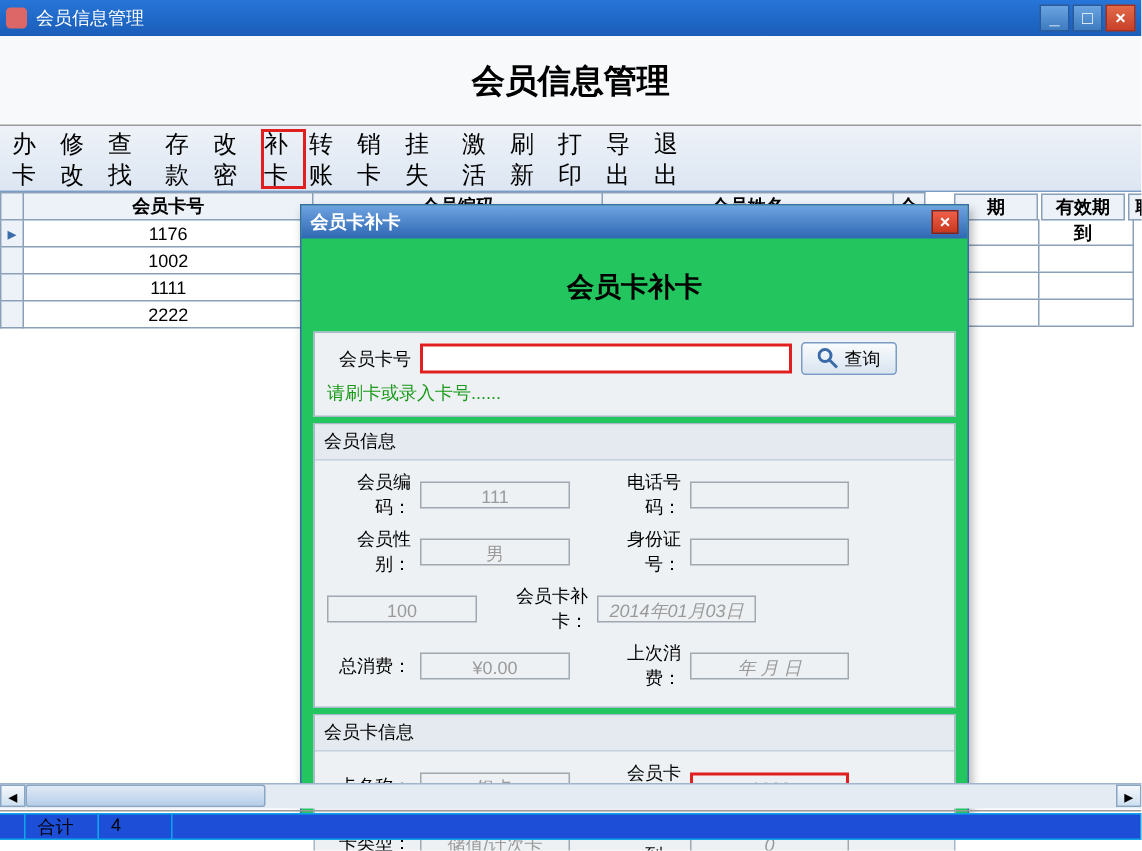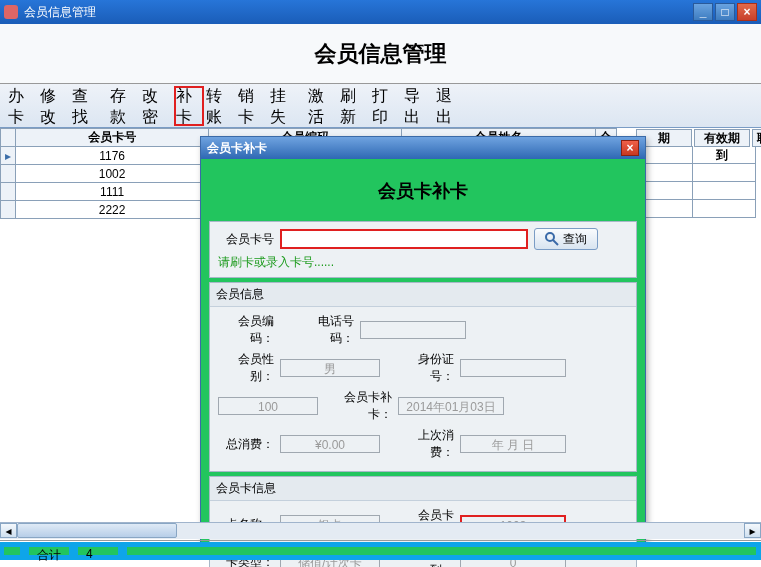--- a/index.html
+++ b/index.html
@@ -27,21 +27,21 @@
 
 .grid-wrap { position: relative; }
 .grid { border-collapse: collapse; width: 620px; }
 .grid th, .grid td { border: 1px solid #8aa0b8; height: 18px; padding: 0 4px; text-align: center; background: #fff; }
 .grid th { background: #edf2f8; }
 .grid td.rowhead { width: 14px; background: #edf2f8; }
 .grid .arrow { color: #3b6da8; }
 
 
 .footer { position: absolute; left: 0; top: 540px; height: 20px; width: 761px; display: flex; align-items: center; border-top: 1px solid #999; }
-.footer .cell { border: 5px solid #0ea5e9; height: 18px; background: #22c55e; padding: 0 8px; margin-left: -1px; width: 50px; }
+.footer .cell { border: 1px solid #0ea5e9; height: 18px; background: #1d4ed8; padding: 0 8px; margin-left: -1px; width: 50px; }
 .scrollbar { position: absolute; left:0; top:522px; width:761px; height:17px; background:#e4ebf3; border-top:1px solid #a0b4cc; display:flex; }
 .scrollbar .ar { width:17px; height:15px; background:linear-gradient(#f4f8fc,#cfe0f0); border:1px solid #89a6c4; display:flex; align-items:center; justify-content:center;}
 .scrollbar .track { flex:1; }
 .scrollbar .thumb { width:160px; height:15px; background:linear-gradient(#dfeaf6,#b7cee8); border:1px solid #89a6c4; border-radius:2px;}
 
 
 .dialog { position: absolute; left: 200px; top: 136px; width: 446px; height: 412px; background: #22c55e; border: 1px solid #3a6aa8; box-shadow: 2px 3px 6px rgba(0,0,0,.3); }
 .dialog .dlg-title { height: 22px; background: linear-gradient(#6fa3e0,#2e68b3); color: #fff; display: flex; align-items: center; padding: 0 6px; }
 .dialog .dlg-title .t { flex: 1; font-weight: bold; }
 .dialog .dlg-title .close { width: 18px; height: 16px; background: linear-gradient(#f06048,#c83820); border: 1px solid #8a2010; display: flex; align-items: center; justify-content: center; color: #fff; font-weight: bold; }
@@ -51,21 +51,21 @@
 .group { border: 1px solid #a8b8c8; margin-bottom: 4px; background: #edf1f4; }
 .group .gtitle { padding: 3px 6px; border-bottom: 1px solid #c4d0dc; background: #e4eaef; }
 .group .gbody { padding: 6px 8px; }
 
 .row { display: flex; align-items: center; margin-bottom: 4px; }
 .label { width: 56px; text-align: right; margin-right: 6px; }
 .label2 { width: 56px; text-align: right; margin-left: 18px; margin-right: 6px; }
 .field { display: inline-block; height: 18px; line-height: 18px; border: 1px solid #a0a8b0; background: #fff; padding: 0 4px; text-align: center; }
 .field.ro { background: #edf1f4; color: #9a9a9a; border-color: #a0a8b0; }
 .field.w1 { width: 100px; }
-.field.w2 { width: 106px; }
+.field.w2 { width: 106px; font-style: italic; }
 .input-long { width: 248px; height: 20px; border: 1px solid #7a8a9a; background: #fff; }
 .btn { height: 22px; padding: 0 10px; background: linear-gradient(#f9fbfd,#d8e4f0); border: 1px solid #7a9cc5; border-radius: 3px; display: flex; align-items: center; cursor: pointer; margin-left: 6px; }
 .btn .ico { width: 14px; height: 14px; margin-right: 4px; }
 
 .hint { color: #1a9a1a; margin-top: 2px; }
 .redbox { border: 2px solid #e02020 !important; }
 </style>
 </head>
 <body>
 
@@ -264,20 +264,21 @@
           </div>
           <div class="hint">请刷卡或录入卡号......</div>
         </div>
       </div>
 
       <div class="group">
         <div class="gtitle">会员信息</div>
         <div class="gbody">
           <div class="row">
             <div class="label">会员编码：</div>
+            <div class="field ro w1">111</div>
             <div class="label2">电话号码：</div>
             <div class="field ro w2"></div>
           </div>
           <div class="row">
             <div class="label">会员性别：</div>
             <div class="field ro w1">男</div>
             <div class="label2">身份证号：</div>
             <div class="field ro w2"></div>
           </div>
           <div class="row">

